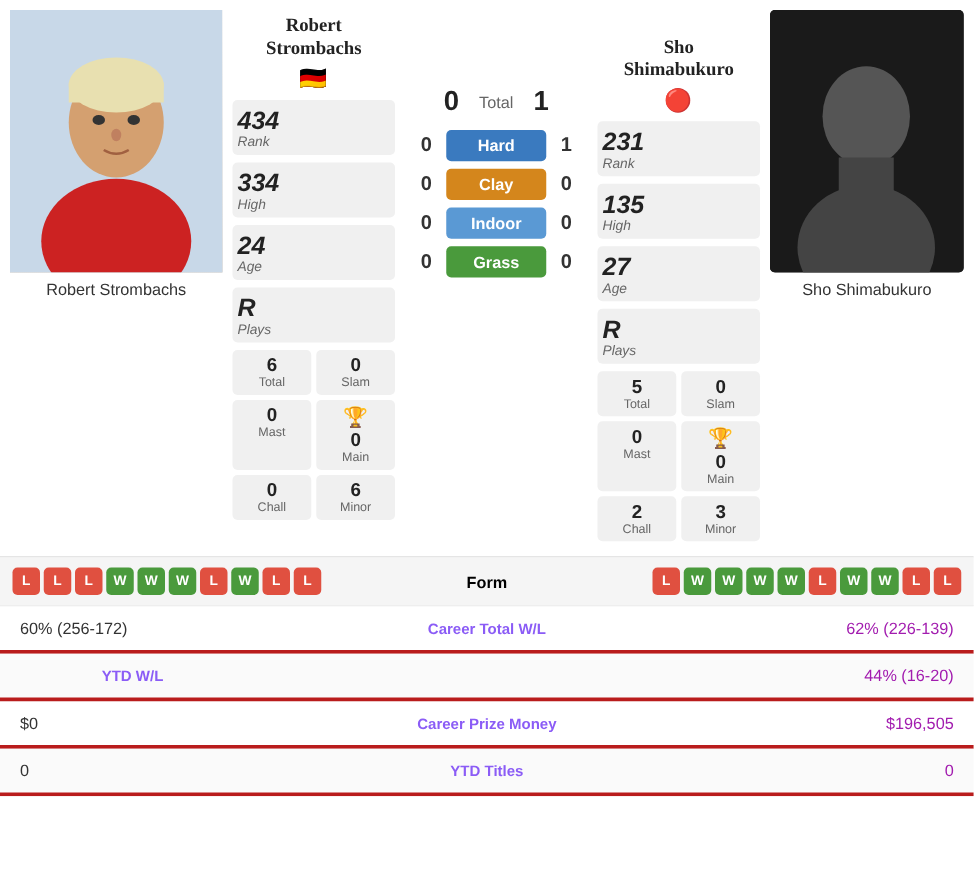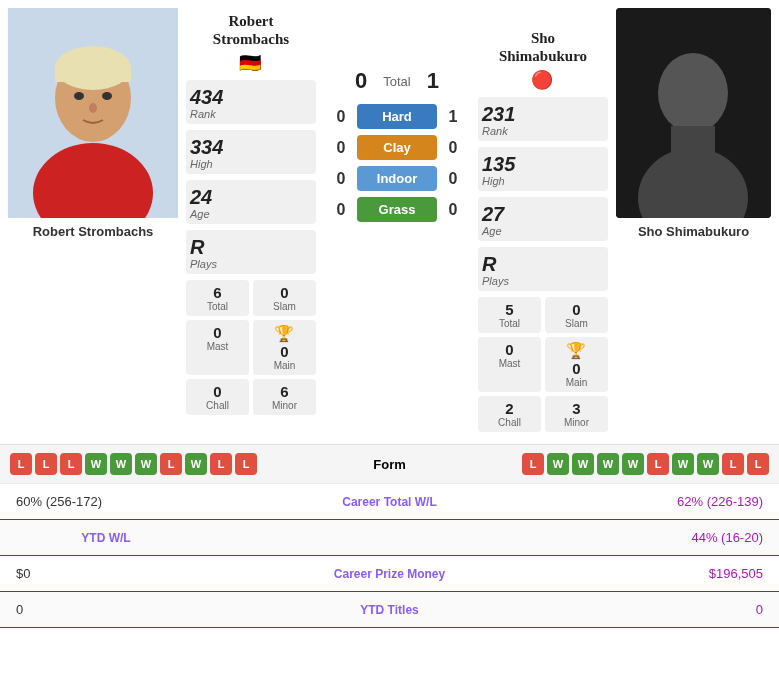--- a/index.html
+++ b/index.html
@@ -16,21 +16,21 @@
       justify-content: center;
       overflow: hidden;
       position: relative;
     }
 
     .player-name-below {
       text-align: center;
       font-size: 13px;
       color: #333;
       padding: 6px 2px 2px;
-      font-weight: bold;
+      font-weight: normal;
     }
 
     .player-header {
       text-align: center;
       font-size: 15px;
       font-weight: bold;
       color: #222;
       padding: 4px 0 2px;
       line-height: 1.2;
       font-family: Liberation Serif, serif;
@@ -173,21 +173,21 @@
       font-weight: bold;
       color: white;
     }
     .form-L { background: #e05040; }
     .form-W { background: #4a9a3c; }
 
     .stat-row {
       display: flex;
       align-items: center;
       padding: 10px 16px;
-      border-bottom: 1px solid #b91c1c;
+      border-bottom: 3px solid #b91c1c;
     }
     .stat-row:nth-child(even) { background: #fafafa; }
     .stat-left-value {
       flex: 1;
       text-align: left;
       font-size: 13px;
       color: #333;
     }
     .stat-center-label {
       min-width: 180px;

